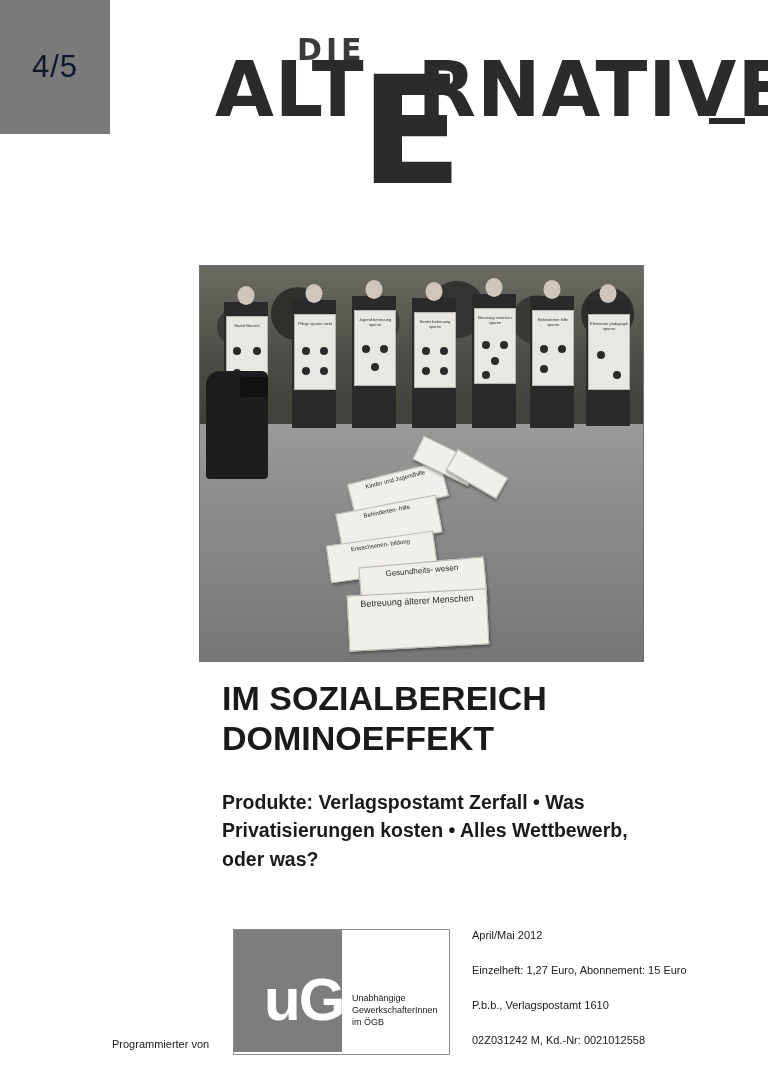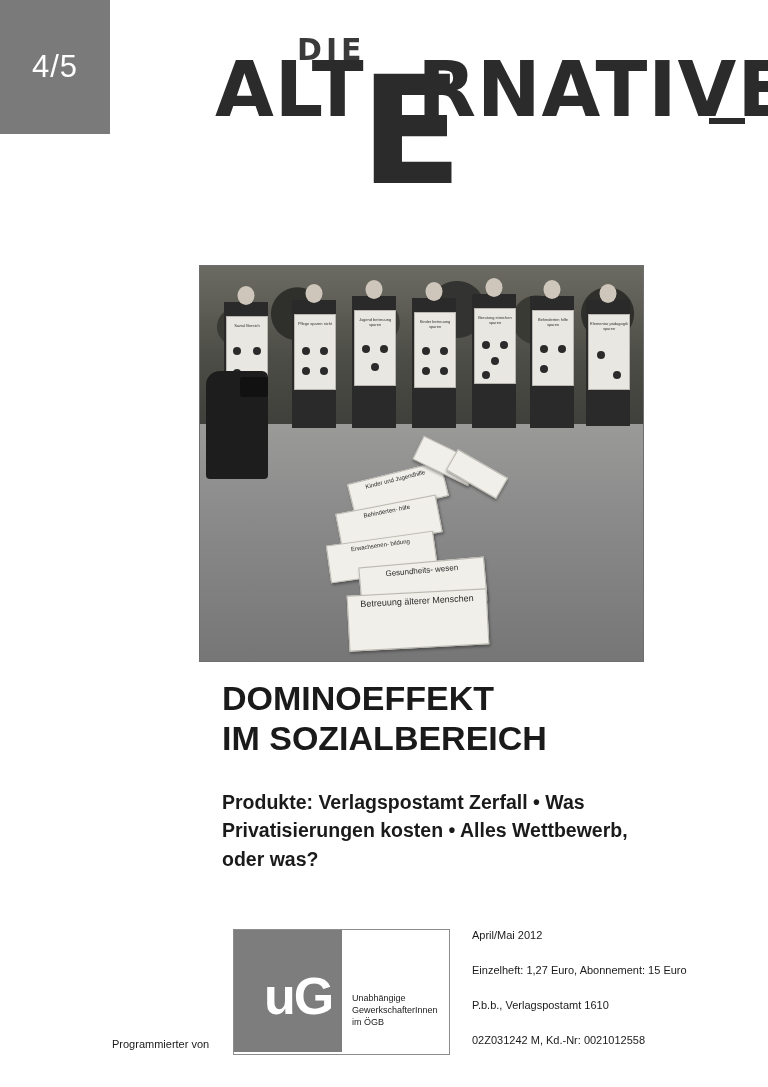--- a/index.html
+++ b/index.html
@@ -21,21 +21,21 @@
     position: relative;
     height: 205px;
   }
   .issue-box {
     position: absolute;
     left: 0;
     top: 0;
     width: 110px;
     height: 134px;
     background: #7a7a7a;
-    color: #ffffff;
+    color: #0f172a;
     display: flex;
     align-items: center;
     justify-content: center;
     font-size: 31px;
     letter-spacing: 1px;
     font-family: "Liberation Sans", sans-serif;
   }
   .logo-wrap {
     position: absolute;
     left: 215px;
@@ -236,21 +236,21 @@
     left: 0;
     top: 0;
     width: 108px;
     height: 122px;
     background: #7d7d7d;
   }
   .logo-box .ug-mark {
     position: absolute;
     left: 30px;
     top: 40px;
-    font-size: 52px;
+    font-size: 60px;
     font-weight: bold;
     color: #ffffff;
     line-height: 1;
     font-family: "Liberation Sans", sans-serif;
     letter-spacing: -2px;
   }
   .logo-box .ug-text {
     position: absolute;
     left: 118px;
     top: 62px;
@@ -393,22 +393,22 @@
 älterer
 Menschen</span>
   </div>
   <div class="domino-tile" style="left:215px; top:182px; width:62px; height:26px; transform: rotate(26deg);"></div>
   <div class="domino-tile" style="left:248px; top:196px; width:58px; height:24px; transform: rotate(30deg);"></div>
 
   <div class="photographer"></div>
 </div>
 
 <div class="headline">
+  <div>IM SOZIALBEREICH</div>
   <div>DOMINOEFFEKT</div>
-  <div>IM SOZIALBEREICH</div>
 </div>
 
 <div class="subhead">Produkte: Verlagspostamt Zerfall  •  Was Privatisierungen kosten  •  Alles Wettbewerb, oder was?</div>
 
 <div class="published-by">Programmierter von</div>
 
 <div class="logo-box">
   <div class="grey-block">
     <div class="ug-mark">uG</div>
   </div>

